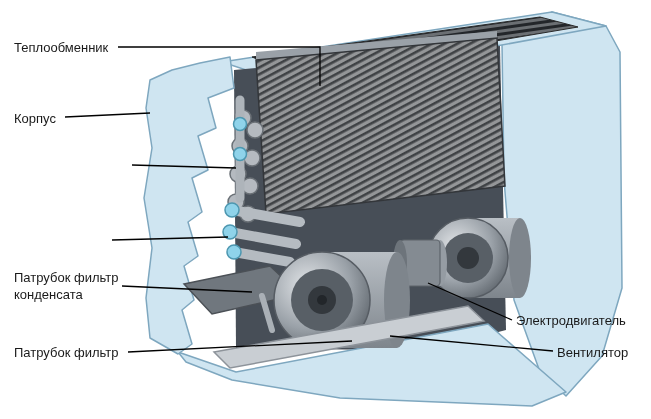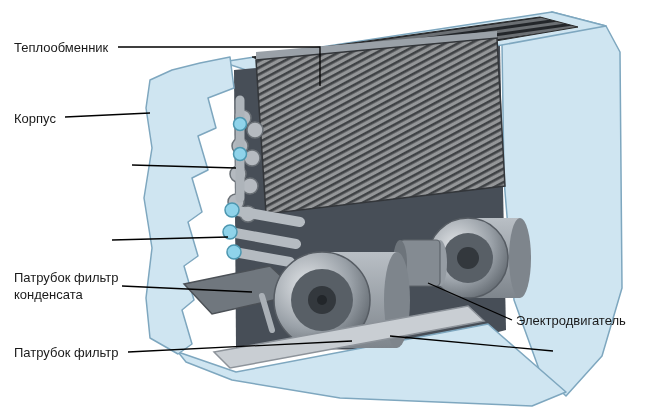--- a/index.html
+++ b/index.html
@@ -119,14 +119,15 @@
       <line x1="553" y1="351" x2="390" y2="336"></line>
     </g>
   </svg>
 
   <div class="lbl" style="left:14px;top:39px">Теплообменник</div>
   <div class="lbl" style="left:14px;top:110px">Корпус</div>
   <div class="lbl" style="left:14px;top:269px">Патрубок фильтр
 конденсата</div>
   <div class="lbl" style="left:14px;top:344px">Патрубок фильтр</div>
   <div class="lbl right" style="left:516px;top:312px">Электродвигатель</div>
+  <div class="lbl right" style="left:557px;top:344px">Вентилятор</div>
 
 </div>
 
 </body></html>

